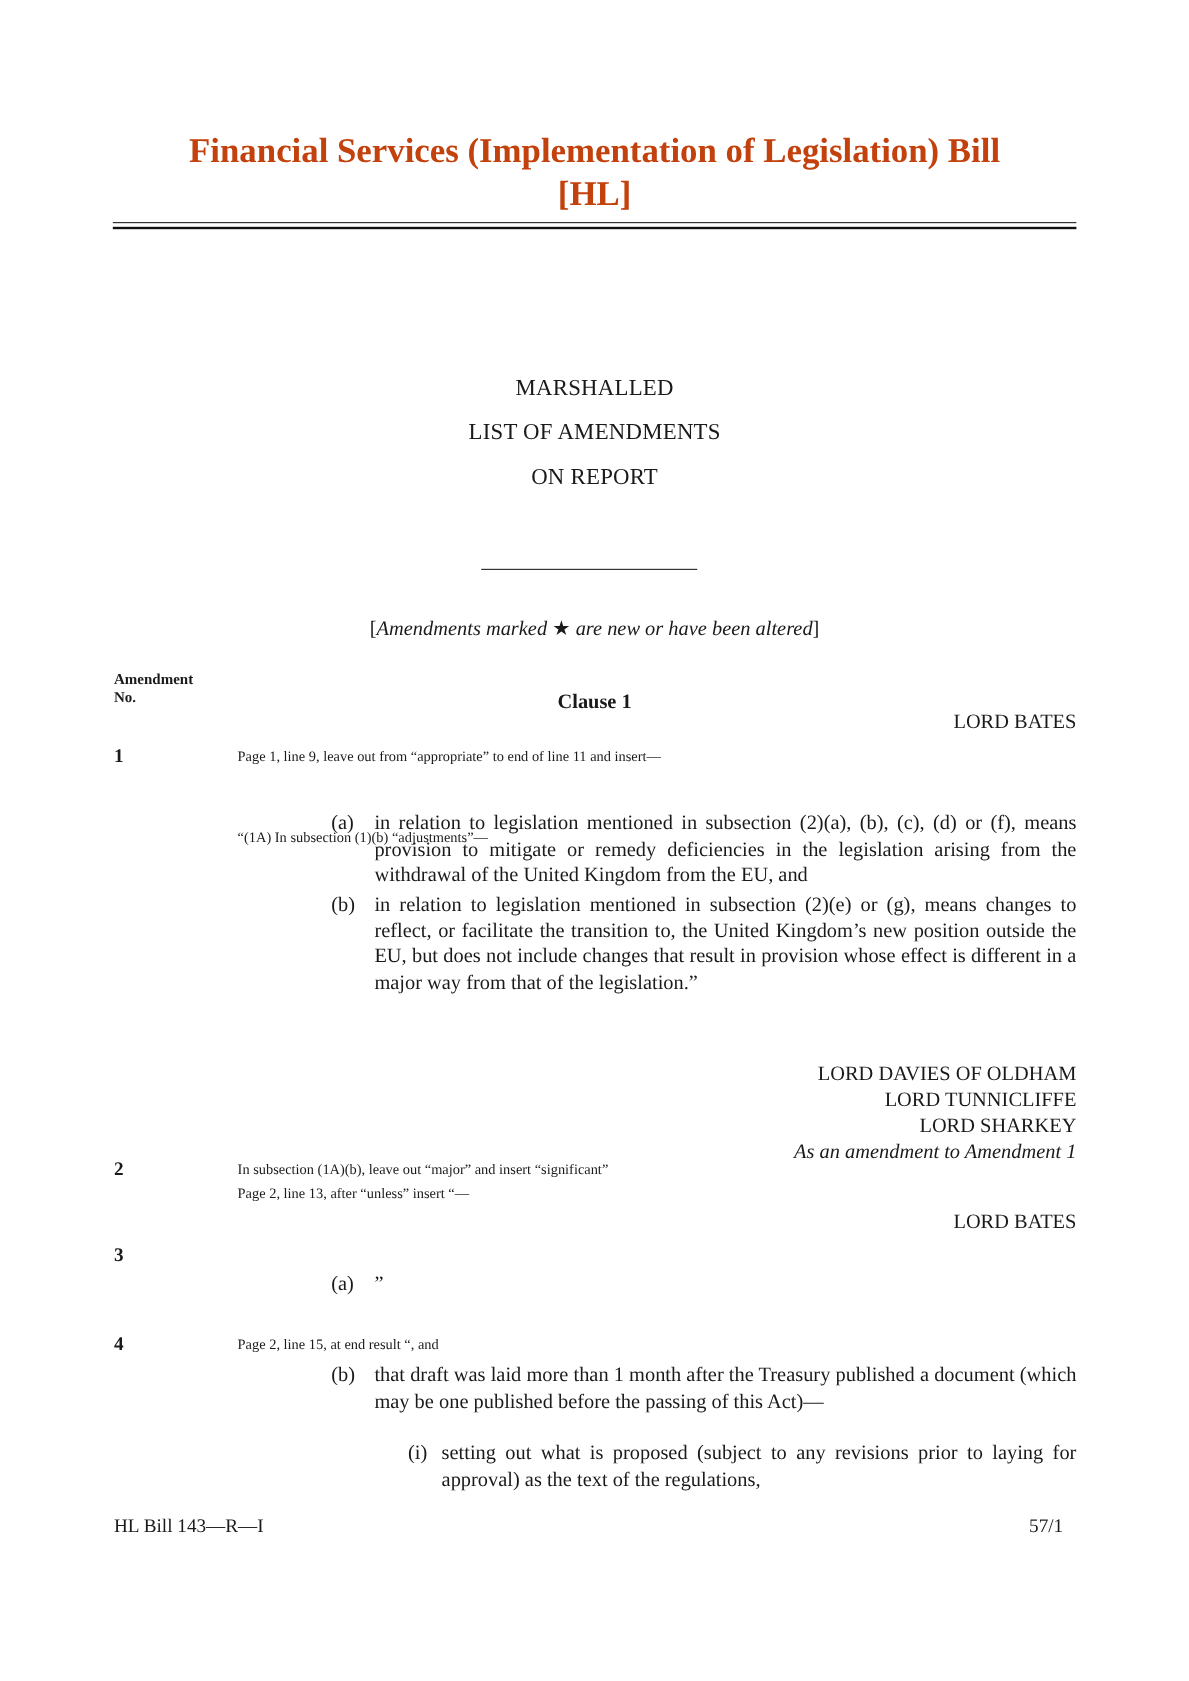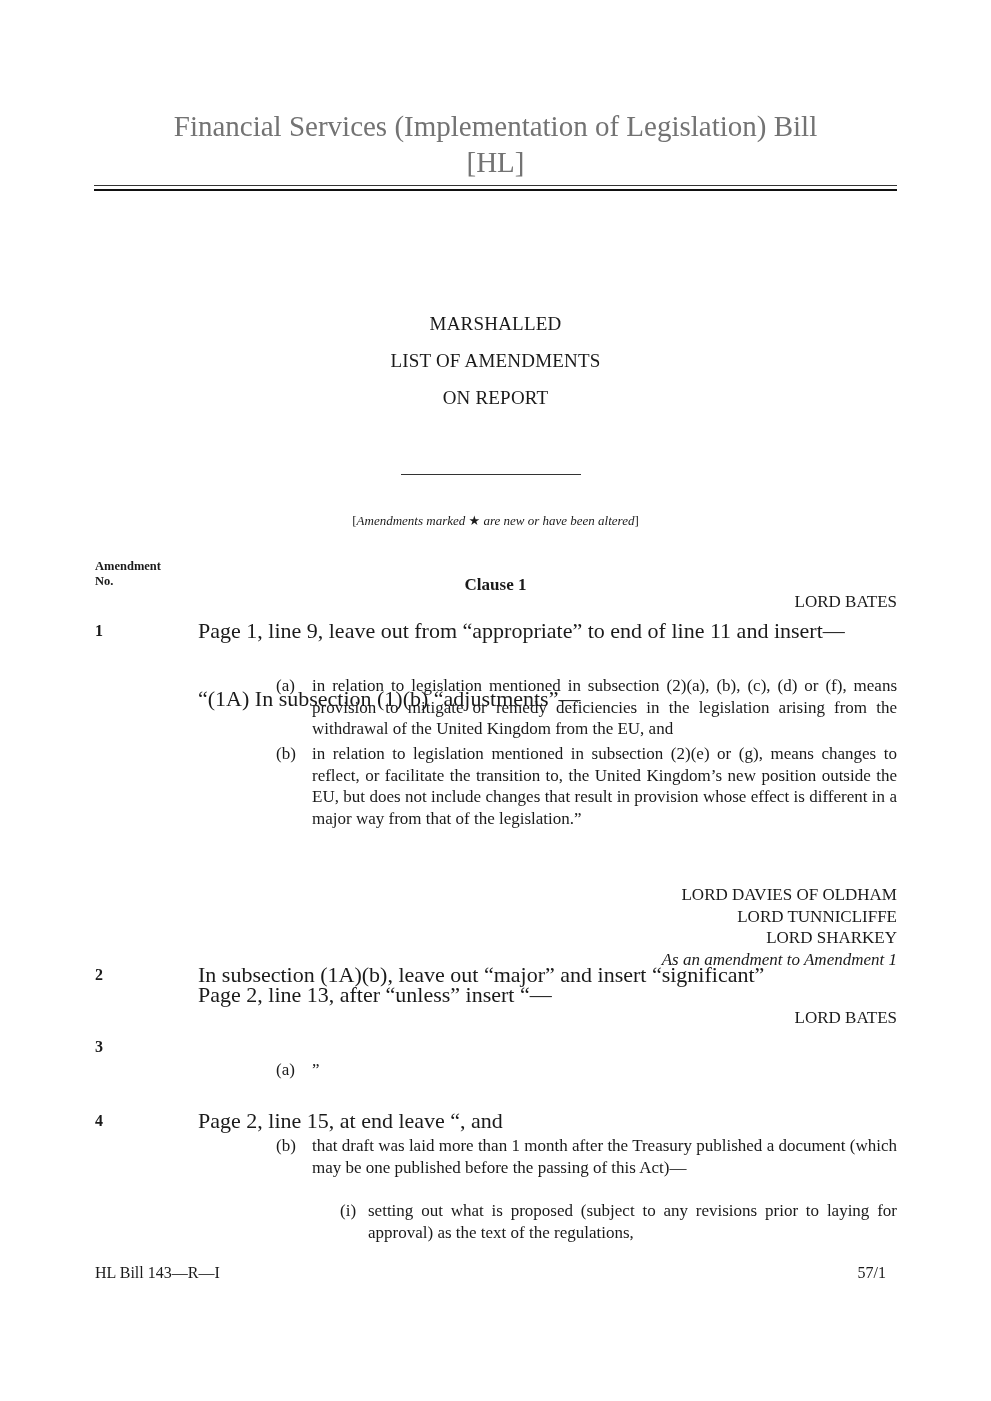--- a/index.html
+++ b/index.html
@@ -14,24 +14,24 @@
       font-family: "Liberation Serif", "DejaVu Serif", serif;
       color: #1a1a1a;
       overflow: hidden;
     }
     .page-title {
       position: absolute;
       left: 94px;
       width: 803px;
       top: 108px;
       text-align: center;
-      font-weight: normal;
+      font-weight: bold;
       font-size: 29px;
       line-height: 36px;
-      color: #737373;
+      color: #c2410c;
     }
     .rule-thin {
       position: absolute;
       left: 94px;
       width: 803px;
       top: 185px;
       height: 1px;
       background: #333;
     }
     .rule-thick {
@@ -59,21 +59,21 @@
       top: 474px;
       height: 1px;
       background: #333;
     }
     .notice {
       position: absolute;
       left: 94px;
       width: 803px;
       top: 513px;
       text-align: center;
-      font-size: 13px;
+      font-size: 17px;
     }
     .notice i { font-style: italic; }
     .col-header {
       position: absolute;
       left: 95px;
       top: 559px;
       font-weight: bold;
       font-size: 12.5px;
       line-height: 15px;
     }
@@ -97,21 +97,21 @@
     }
     .sponsor .italic { font-style: italic; }
     .amd-no {
       position: absolute;
       left: 95px;
       font-weight: bold;
       font-size: 16px;
     }
     .line {
       position: absolute;
-      font-size: 22px;
+      font-size: 12px;
       line-height: 21.5px;
     }
     .para {
       position: absolute;
       font-size: 17px;
       line-height: 21.5px;
       text-align: justify;
     }
     .para .label {
       position: absolute;
@@ -186,21 +186,21 @@
   <div>LORD BATES</div>
 </div>
 <div class="amd-no" style="top:1038px;">3</div>
 <div class="line" style="left:198px; top:984px;">Page 2, line 13, after “unless” insert “—</div>
 <div class="para" style="left:312px; width:585px; top:1059px;">
   <span class="label">(a)</span>
   <span>”</span>
 </div>
 
 <div class="amd-no" style="top:1112px;">4</div>
-<div class="line" style="left:198px; top:1110px;">Page 2, line 15, at end leave “, and</div>
+<div class="line" style="left:198px; top:1110px;">Page 2, line 15, at end result “, and</div>
 <div class="para" style="left:312px; width:585px; top:1135px;">
   <span class="label">(b)</span>
   <span>that draft was laid more than 1 month after the Treasury published a document (which may be one published before the passing of this Act)—</span>
 </div>
 <div class="para" style="left:368px; width:529px; top:1200px;">
   <span class="label" style="left:-28px;">(i)</span>
   <span>setting out what is proposed (subject to any revisions prior to laying for approval) as the text of the regulations,</span>
 </div>
 
 <div class="footer-left">HL Bill 143—R—I</div>

